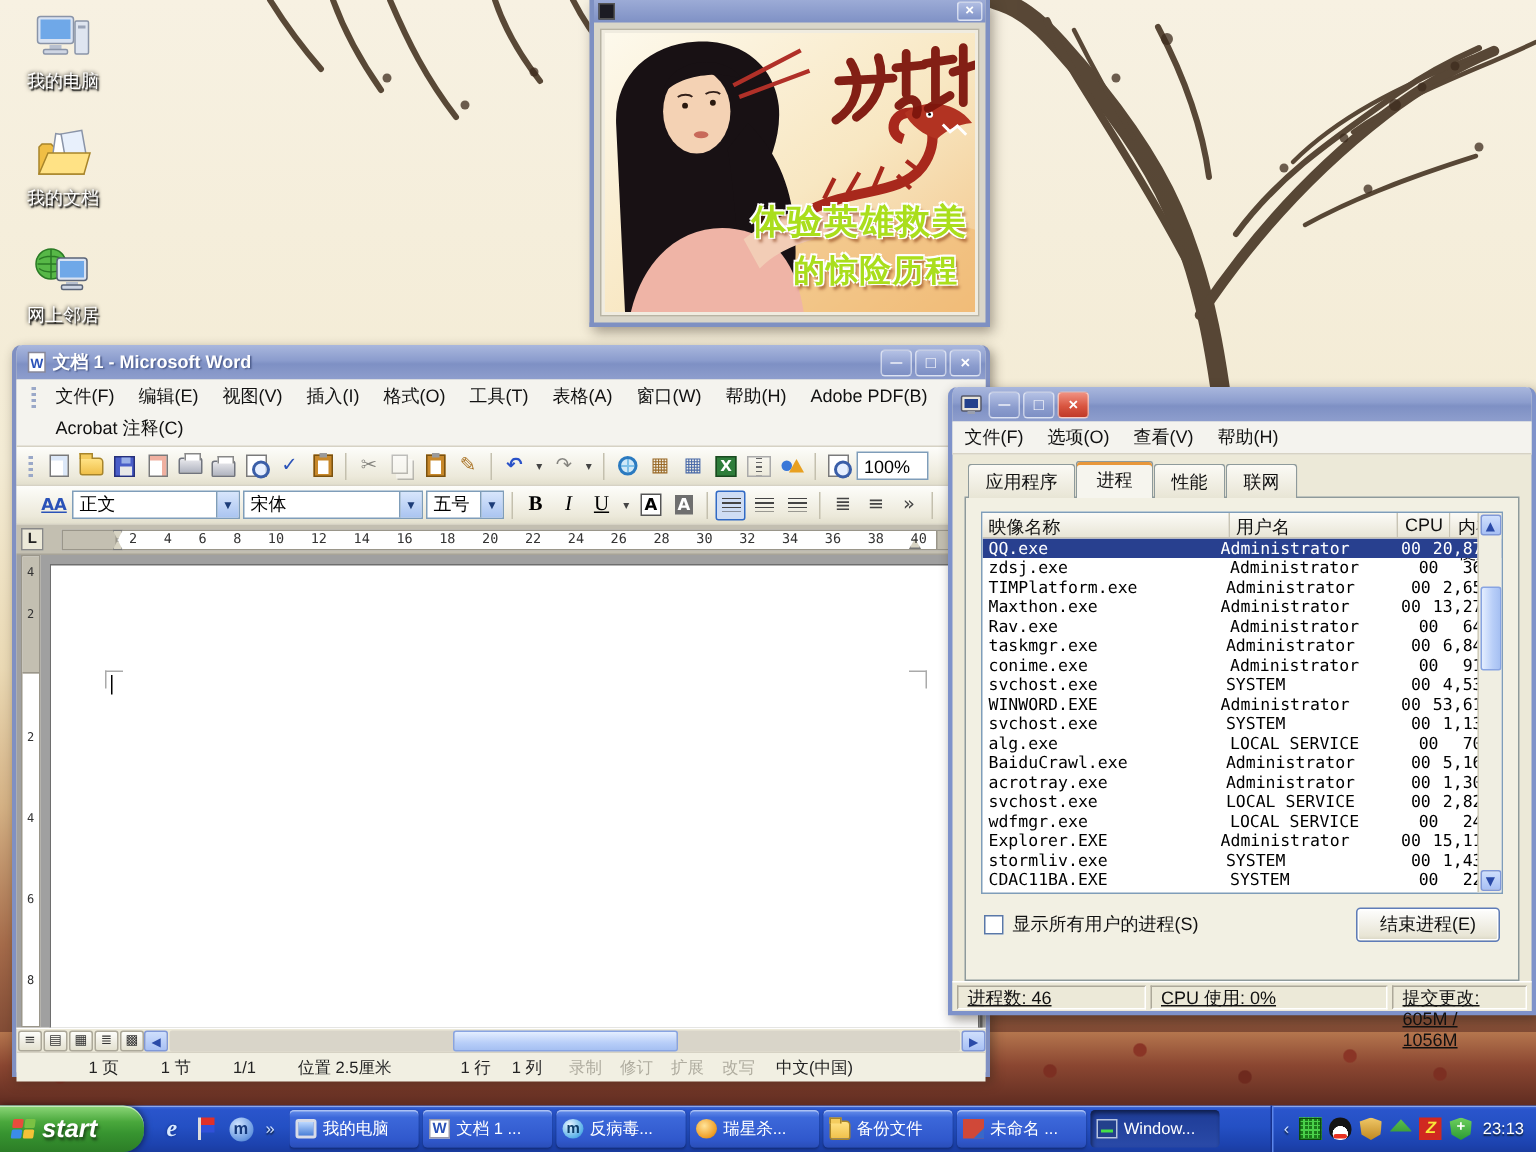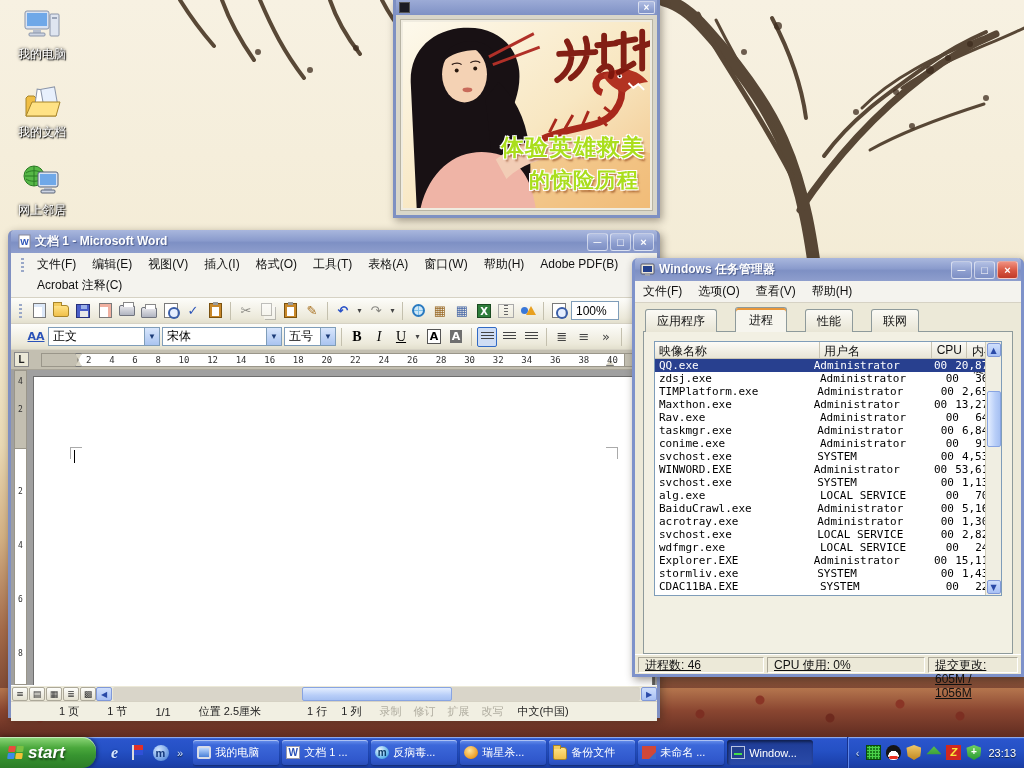--- a/index.html
+++ b/index.html
@@ -128,21 +128,21 @@
   #hs-thumb { position:absolute; left:50%; transform:translateX(-50%); width:150px; height:14px; border-radius:2px;
     background:linear-gradient(180deg,#e4eeff,#b8cef8 60%,#a6c0f2); border:1px solid #88a4e2; }
   #word-status { height:20px; background:#f1efe2; border-top:1px solid #d6d2c4; display:flex; align-items:center; font-size:11px; color:#222; white-space:nowrap; overflow:hidden; }
   #word-status .ws { margin-left:28px; }
   #word-status .ws.first { margin-left:48px; }
   #word-modes { display:flex; gap:12px; margin-left:18px; color:#b0ada0; }
 
   
   #taskmgr { left:632px; top:258px; width:392px; height:419px; border-color:#7e92ca; display:flex; flex-direction:column; }
   #tm-body { flex:1; padding:6px 8px 0 8px; display:flex; flex-direction:column; }
-  #tm-tabs { display:flex; gap:18px; padding-left:2px; position:relative; z-index:2; }
+  #tm-tabs { display:flex; gap:0; padding-left:2px; position:relative; z-index:2; }
   .tab { padding:3px 11px 2px; font-size:12px; background:linear-gradient(180deg,#fbfaf5,#e8e5d5); border:1px solid #8e9a9b; border-bottom:none; border-radius:3px 3px 0 0; color:#111; }
   .tab.active { background:#f6f5ee; box-shadow:inset 0 2px 0 #e8973a; padding:4px 13px 3px; margin-top:-2px; position:relative; }
   #tm-panel { flex:1; border:1px solid #8e9a9b; margin-top:-1px; background:#f2f0e3; padding:9px 10px 8px; display:flex; flex-direction:column; }
   #tm-list { height:255px; background:#fff; border:1px solid #7f9db9; position:relative; overflow:hidden; display:flex; flex-direction:column; }
   #tm-cols { display:flex; height:17px; flex:none; border-bottom:1px solid #c8c4b4; }
   #tm-cols .hc { background:linear-gradient(180deg,#fcfbf7,#e8e5d6); border-right:1px solid #c8c4b4; font-size:12px; color:#111; padding:1px 4px; }
   #tm-rows { flex:1; overflow:hidden; font-family:"DejaVu Sans Mono",monospace; font-size:11px; color:#000; }
   .pr { display:flex; height:13px; line-height:13px; }
   .pr.sel { background:#28408f; color:#fff; }
   .c-name { width:165px; padding-left:4px; overflow:hidden; white-space:nowrap; }
@@ -527,21 +527,20 @@
     </div>
   </div>
 
   <div id="taskmgr" class="win">
     <div class="titlebar">
       <svg class="title-ico" viewBox="0 0 15 15">
         <rect x="1" y="2" width="13" height="10" rx="1" fill="#e8e4da" stroke="#55586a"></rect>
         <rect x="3" y="4" width="9" height="6" fill="#23408c"></rect>
         <rect x="5" y="12" width="5" height="2" fill="#9aa0b0"></rect>
       </svg>
-      <div class="title-text">Windows 任务管理器</div>
       <div class="wbtns">
         <div class="wbtn">─</div>
         <div class="wbtn">□</div>
         <div class="wbtn close-red">×</div>
       </div>
     </div>
     <div class="menubar" id="tm-menus"><span class="menu-item">文件(F)</span><span class="menu-item">选项(O)</span><span class="menu-item">查看(V)</span><span class="menu-item">帮助(H)</span></div>
     <div id="tm-body">
       <div id="tm-tabs">
           <span class="tab">应用程序</span>
@@ -666,20 +665,25 @@
                 <span class="c-cpu">00</span>
                 <span class="c-mem">220 K</span>
               </div>
             </div>
           <div id="tm-sb">
             <span class="sb-ar">▲</span>
             <div id="tm-thumb"></div>
             <span class="sb-ar dn">▼</span>
           </div>
         </div>
+        <div id="tm-under">
+          <span class="chk"></span>
+          <span class="lbl">显示所有用户的进程(S)</span>
+          <div id="tm-endbtn">结束进程(E)</div>
+        </div>
       </div>
     </div>
     <div id="tm-status">
       <span class="tm-cell c1">进程数: 46</span>
       <span class="tm-cell c2">CPU 使用: 0%</span>
       <span class="tm-cell c3">提交更改: 605M / 1056M</span>
     </div>
   </div>
 
   <div id="taskbar">

